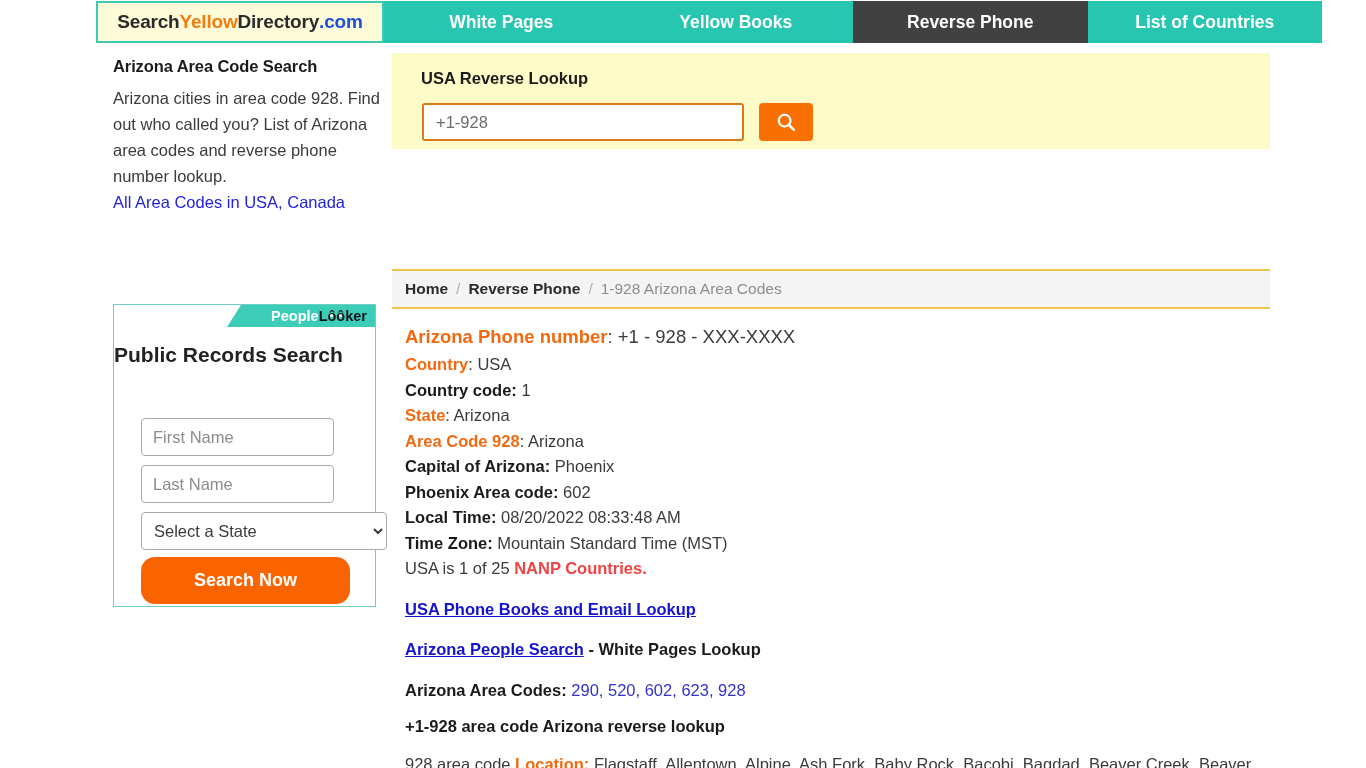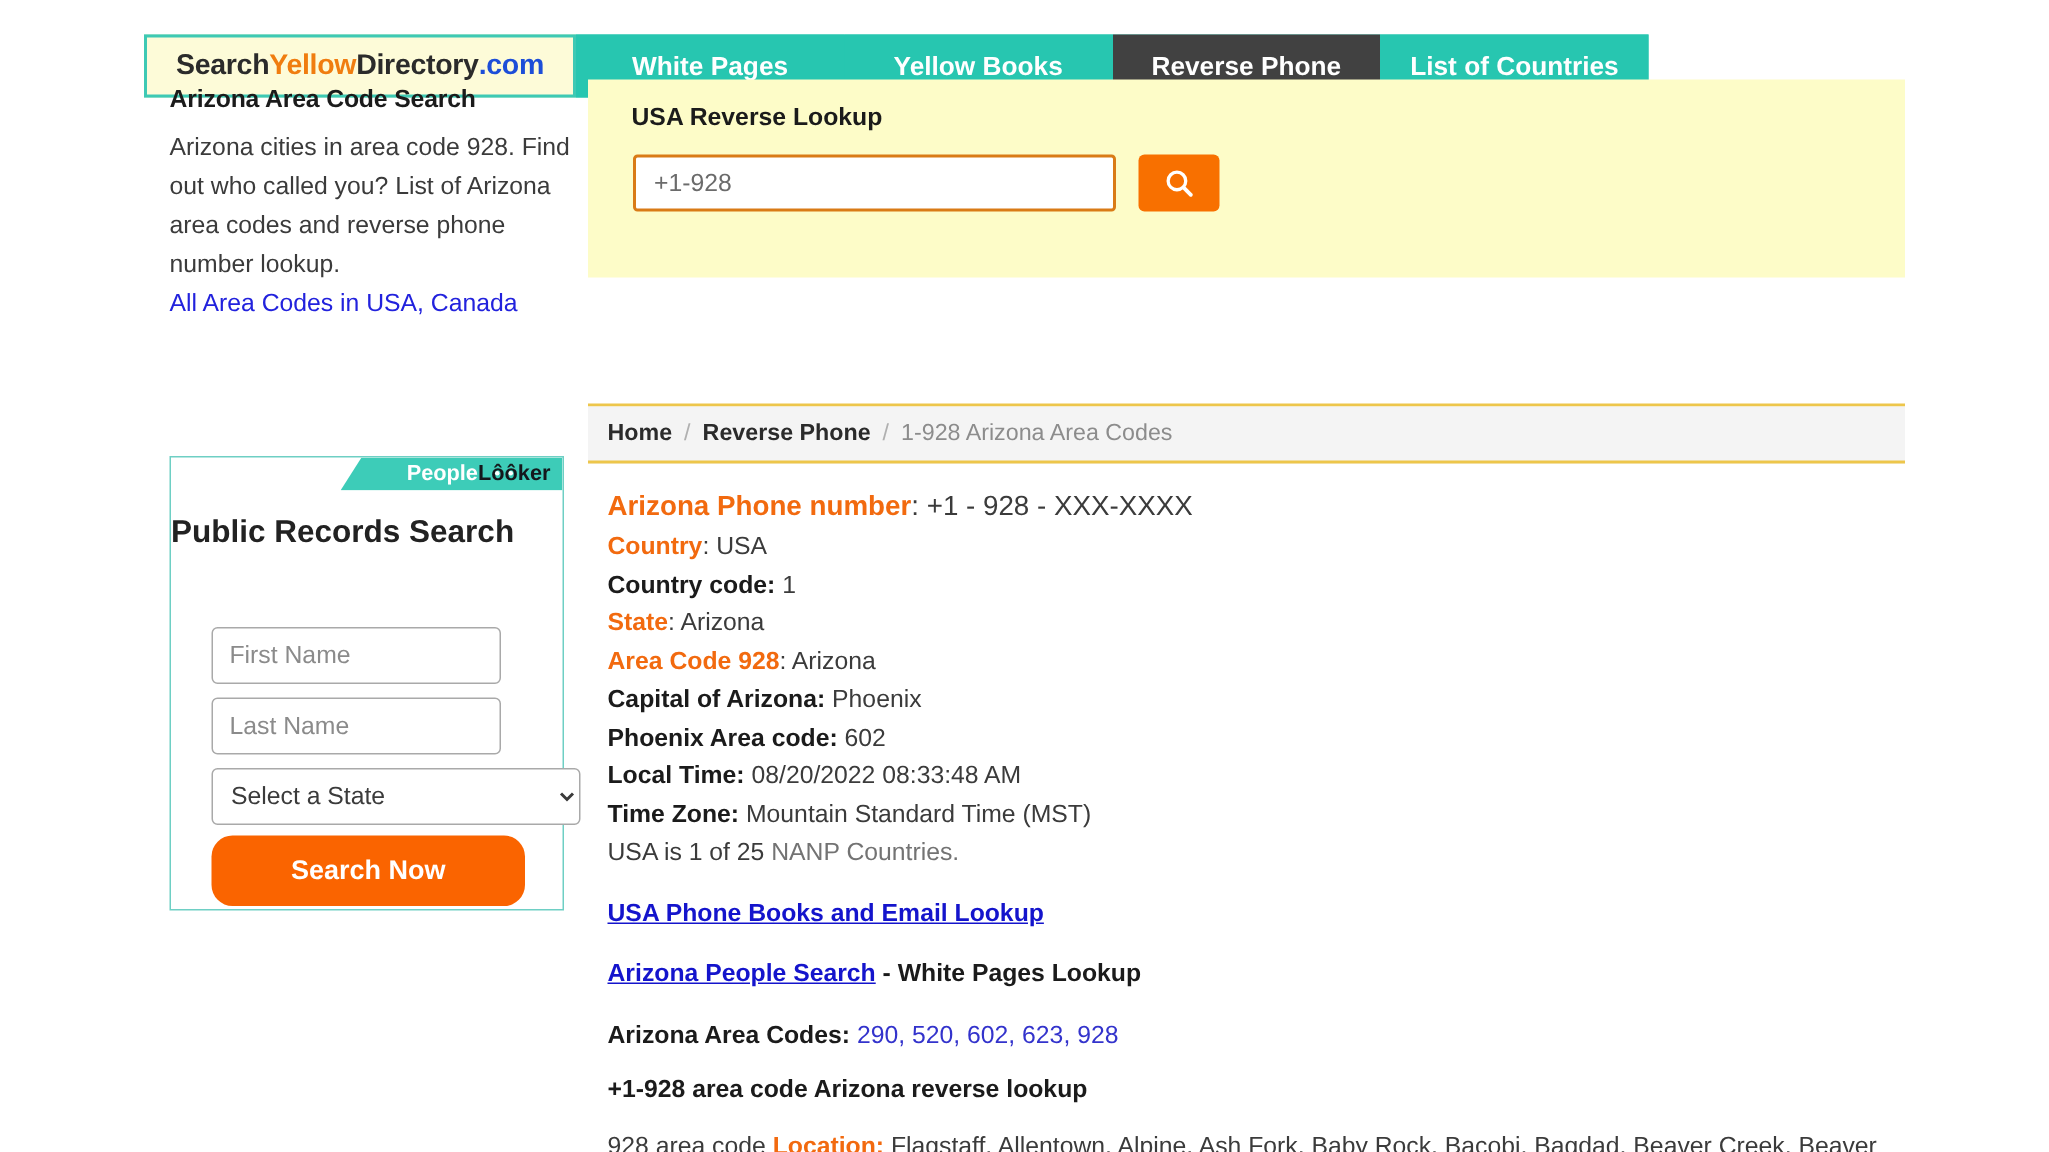--- a/index.html
+++ b/index.html
@@ -7,22 +7,22 @@
     margin: 0; padding: 0;
     width: 1366px; height: 768px;
     background: #ffffff;
     font-family: "Liberation Sans", sans-serif;
     overflow: hidden;
   }
   .page { position: relative; width: 1366px; height: 768px; }
 
   
   .topnav {
-    position: absolute; left: 96px; top: 23px;
-    width: 1003px; height: 42px;
+    position: absolute; left: 96px; top: 1px;
+    width: 1226px; height: 42px;
     display: flex; align-items: stretch;
     background: #27c6b0;
   }
   .logo-cell {
     width: 288px;
     background: #fdfbd8;
     border: 2px solid #3ec9b4;
     display: flex; align-items: center; justify-content: center;
     font-size: 19px; font-weight: bold; letter-spacing: -0.2px;
   }
@@ -52,21 +52,21 @@
     margin: 0; font-size: 16.5px; color: #3b3b3b; line-height: 26px;
   }
   .intro a.allcodes {
     display: block; margin-top: 0px;
     font-size: 16.5px; color: #2222dd; text-decoration: none; line-height: 26px;
   }
 
   
   .lookup {
     position: absolute; left: 392px; top: 53px;
-    width: 878px; height: 132px;
+    width: 878px; height: 96px;
     background: #fdfcc8;
     text-decoration: underline;
   }
   .lookup-title {
     position: absolute; left: 29px; top: 16px;
     font-size: 16.5px; font-weight: bold; color: #1b1b1b;
   }
   .lookup-input {
     position: absolute; left: 30px; top: 50px;
     width: 322px; height: 38px;
@@ -167,21 +167,21 @@
 
   .details { padding: 13px 0 0 13px; }
   .dline {
     font-size: 16.5px; color: #333333; line-height: 25.5px;
     white-space: nowrap;
   }
   .dline.first { font-size: 18.5px; line-height: 30px; }
   .lbl-orange { color: #f26a0f; font-weight: bold; }
   .lbl-dark { color: #1b1b1b; font-weight: bold; }
   .val { color: #3b3b3b; }
-  .lnk-blue { color: #737373; font-weight: normal; text-decoration: none; cursor: pointer; }
+  .lnk-blue { color: #ef4444; font-weight: bold; text-decoration: none; cursor: pointer; }
   .lnk-ul { color: #1414cc; font-weight: bold; text-decoration: underline; cursor: pointer; }
   .lnk-plain { color: #3333cc; text-decoration: none; cursor: pointer; }
 
   .block-gap { height: 15px; }
   .block-gap-sm { height: 11px; }
   .bold-line { font-size: 16.5px; font-weight: bold; color: #1b1b1b; line-height: 25px; }
   .loc-para {
     font-size: 16.5px; color: #3b3b3b; line-height: 28px;
     width: 862px; padding-right: 8px;
   }

